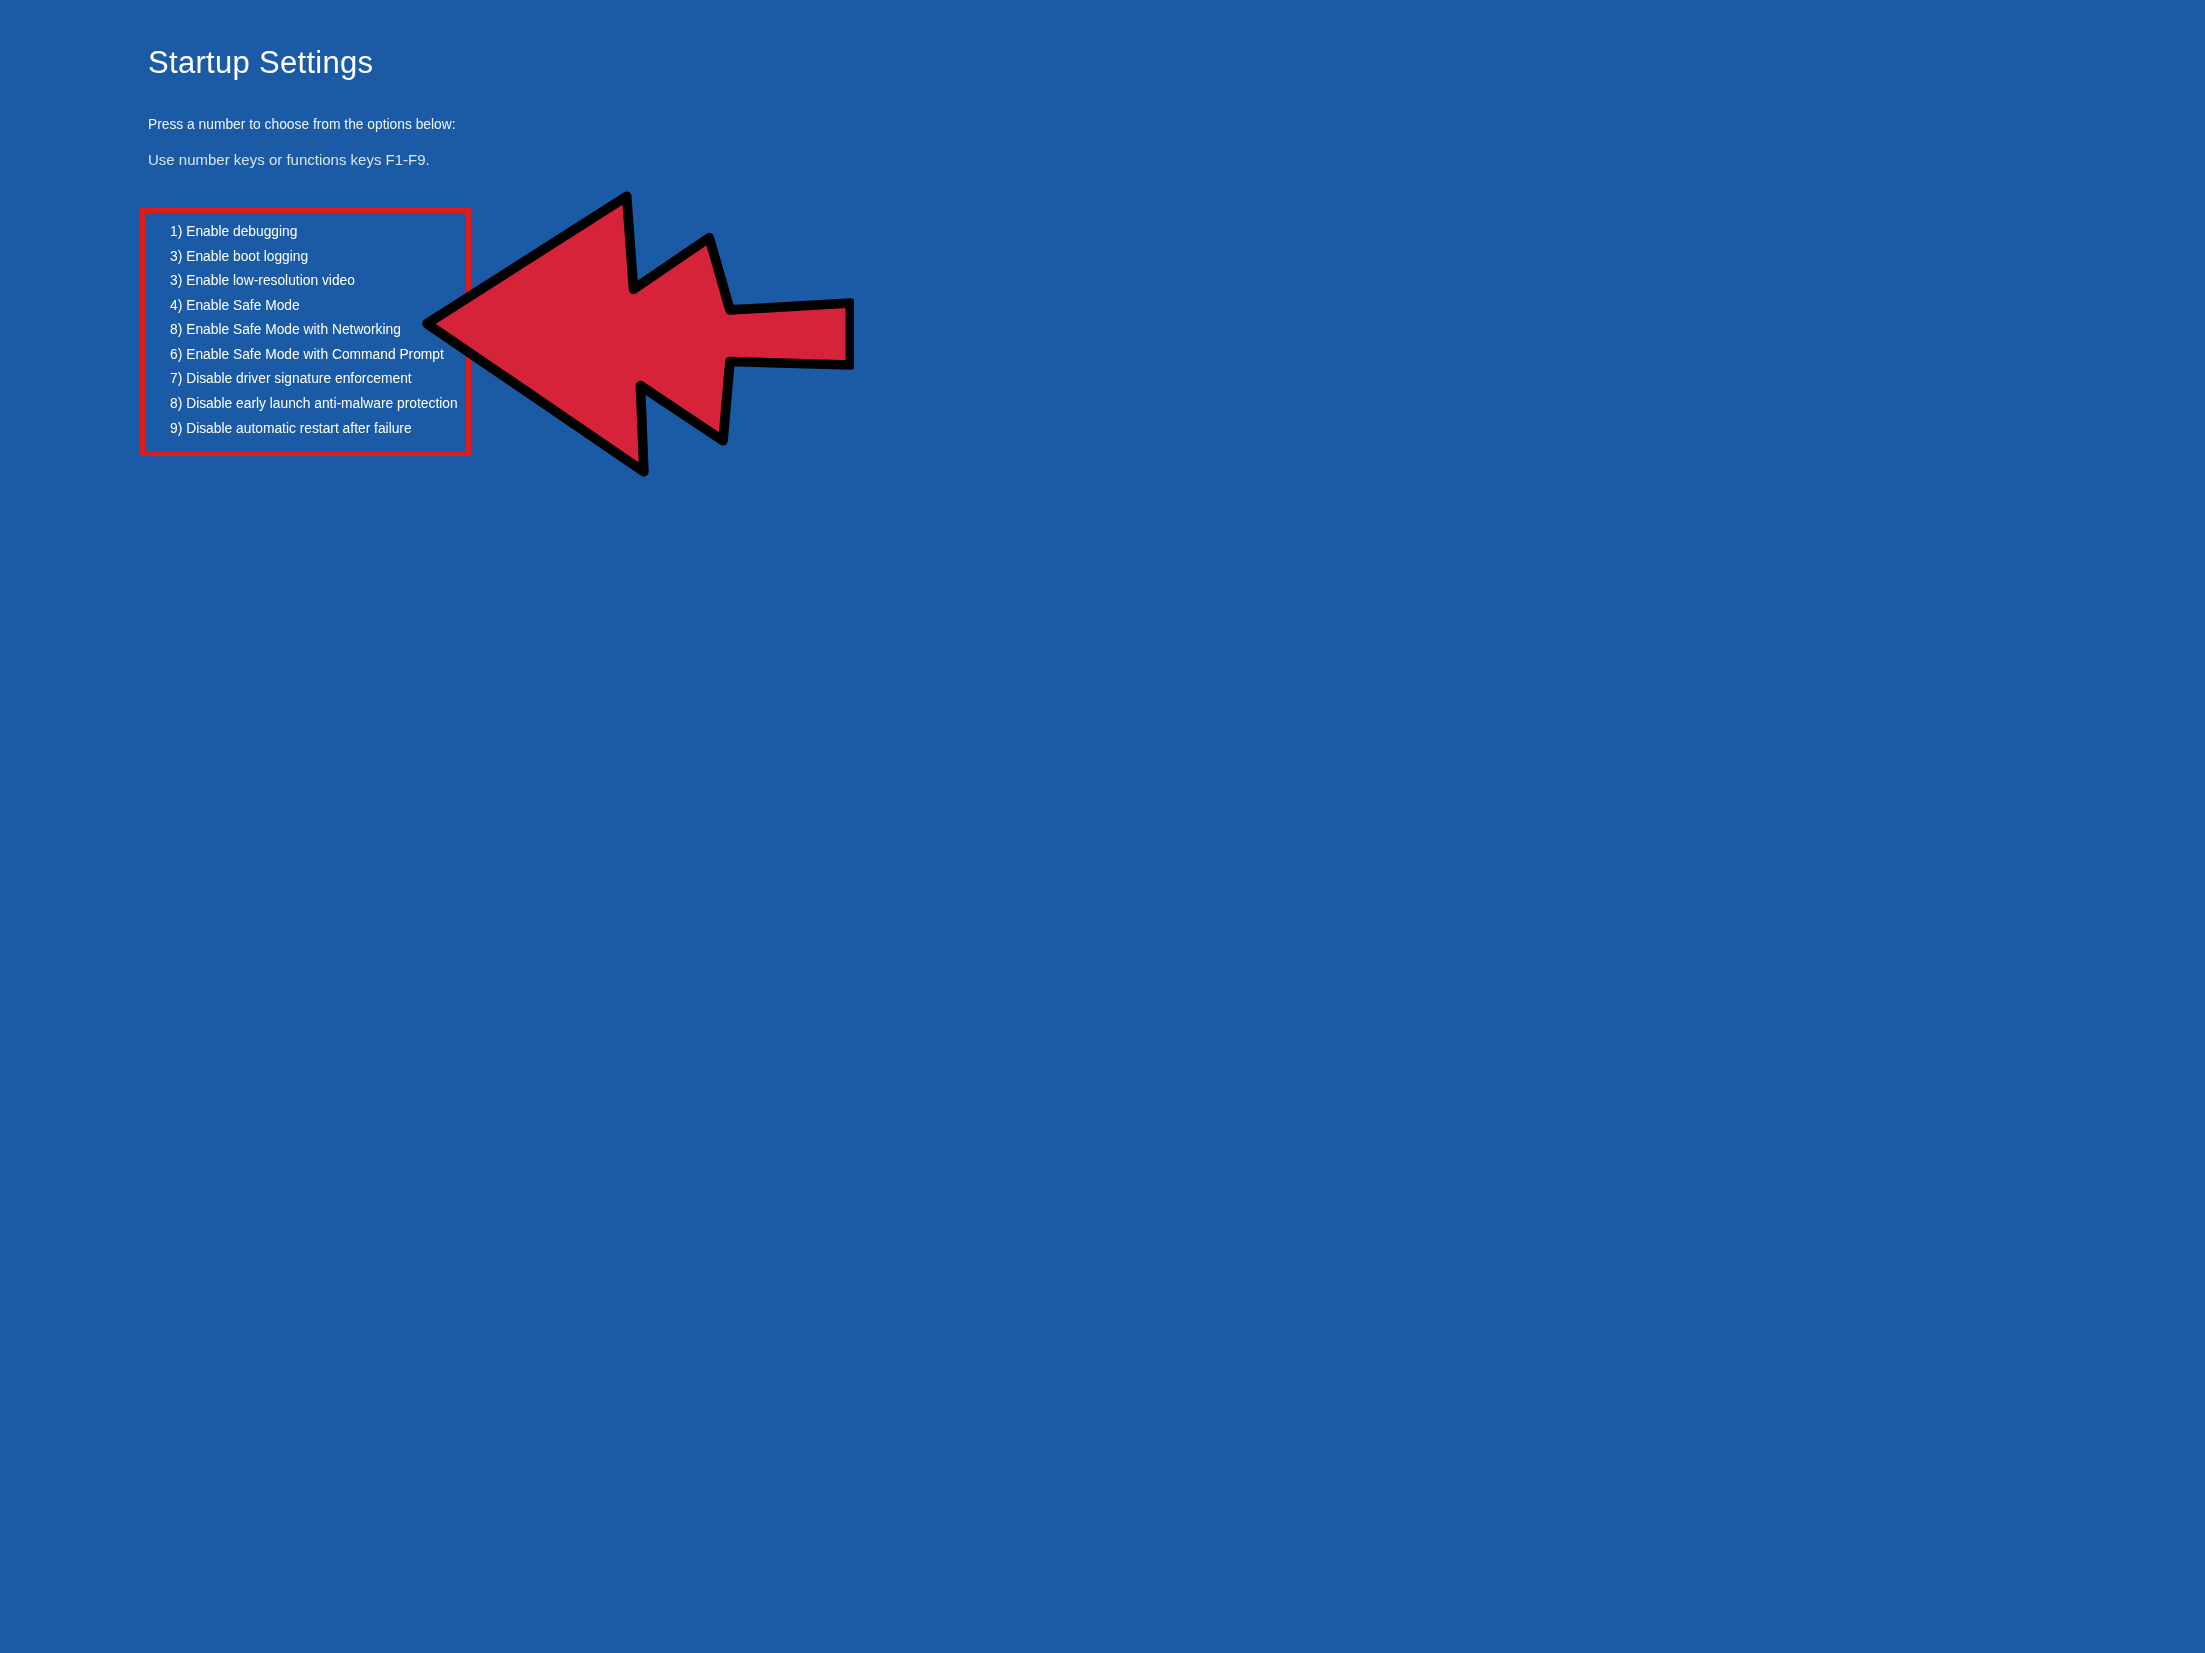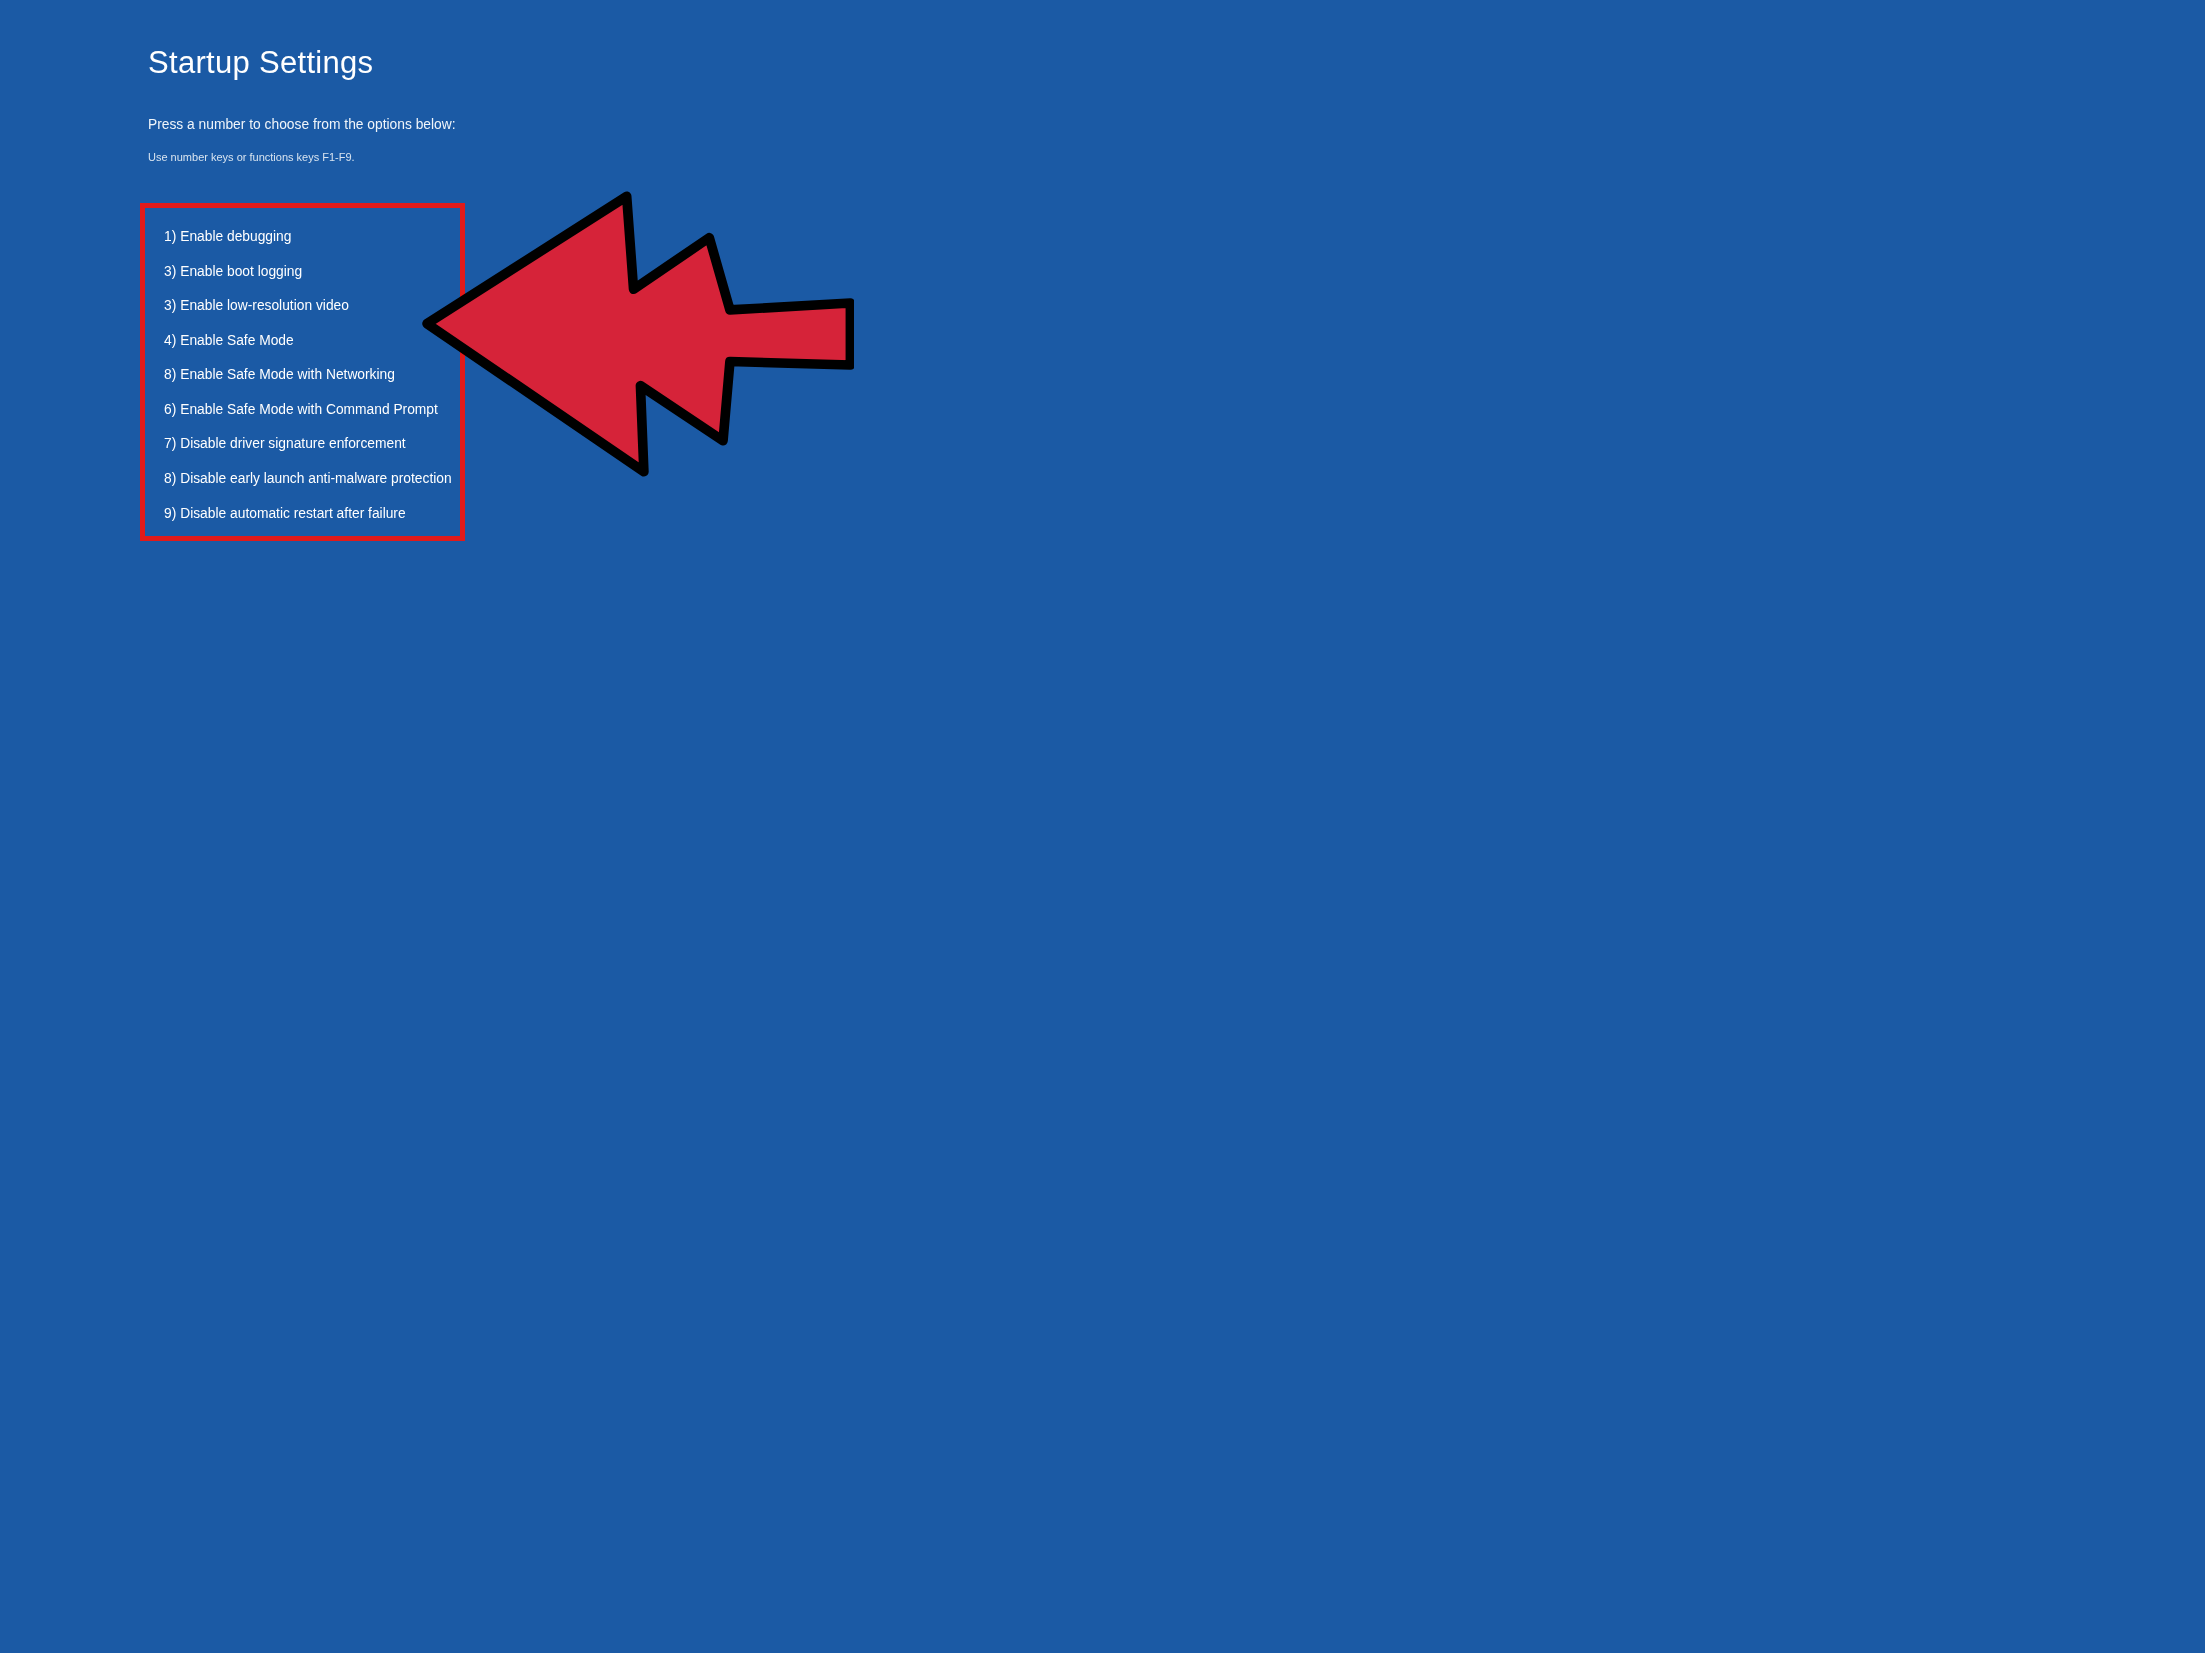--- a/index.html
+++ b/index.html
@@ -27,39 +27,38 @@
       color: #ffffff;
     }
     .subtitle {
       font-size: 13.8px;
       font-weight: 300;
       margin-bottom: 19.3px;
       color: #f0f5fa;
       margin-top: 36px;
     }
     .hint {
-      font-size: 11px;
+      font-size: 15px;
       font-weight: 300;
       color: #d8e4f0;
       margin-bottom: 40px;
     }
     .options-box {
       border: 5.5px solid #e11a1a;
       display: inline-block;
       padding: 6.9px 8.3px 9.6px 1.4px;
       margin-left: -8.3px;
       margin-bottom: 69px;
     }
     .option-item {
       font-size: 13.8px;
       font-weight: 300;
       line-height: 1.78;
       color: #ffffff;
-      padding-left: 18px;
-      margin-top: 10px;
+      padding-left: 24px;
     }
     .footer-text {
       font-size: 13.8px;
       font-weight: 300;
       line-height: 1.7;
       color: #f0f5fa;
     }
     .arrow-overlay {
       position: absolute;
       top: 186px;

